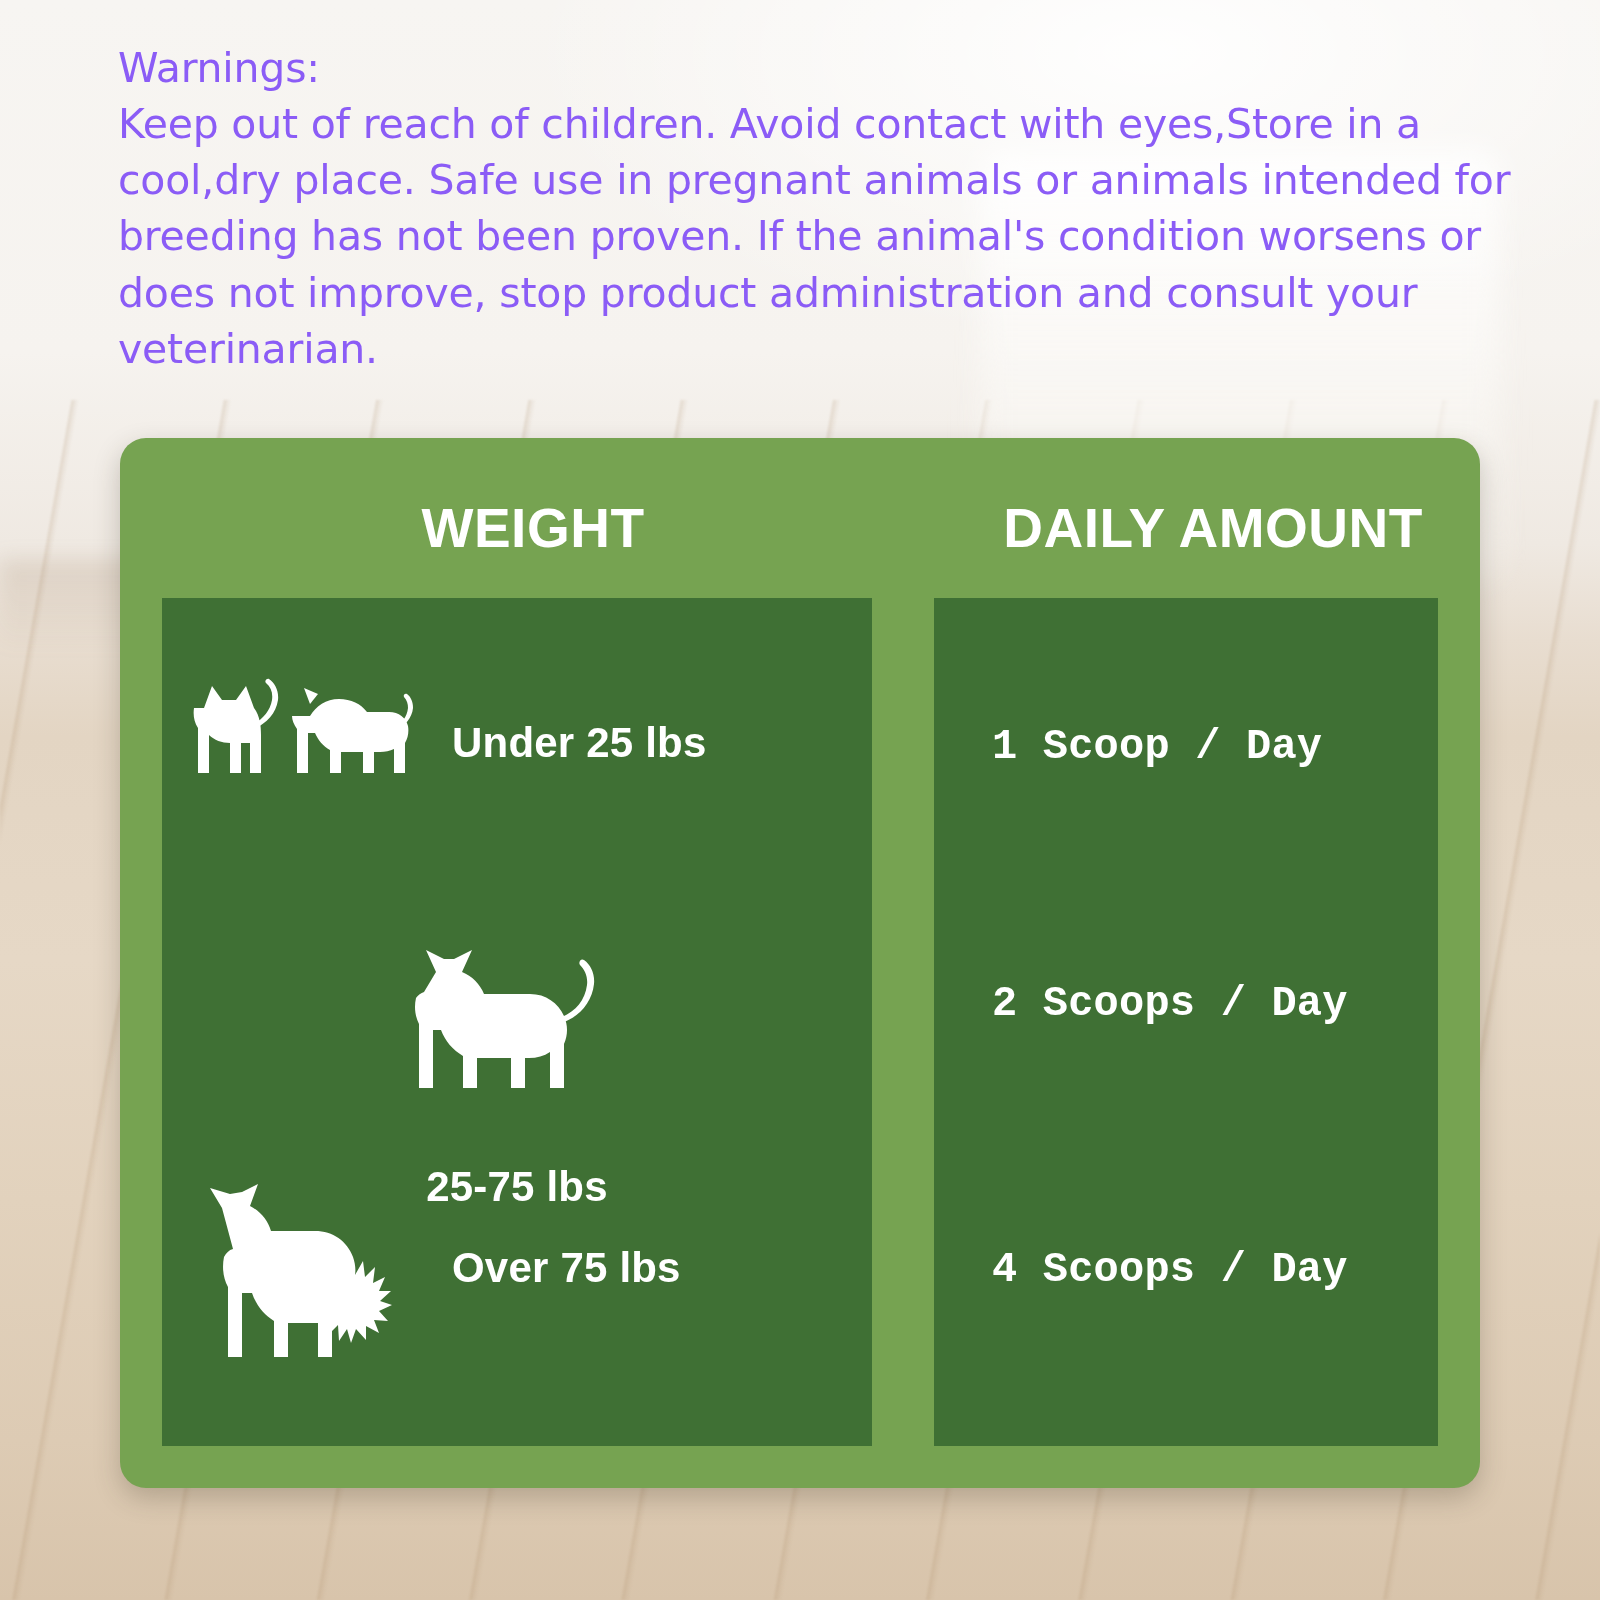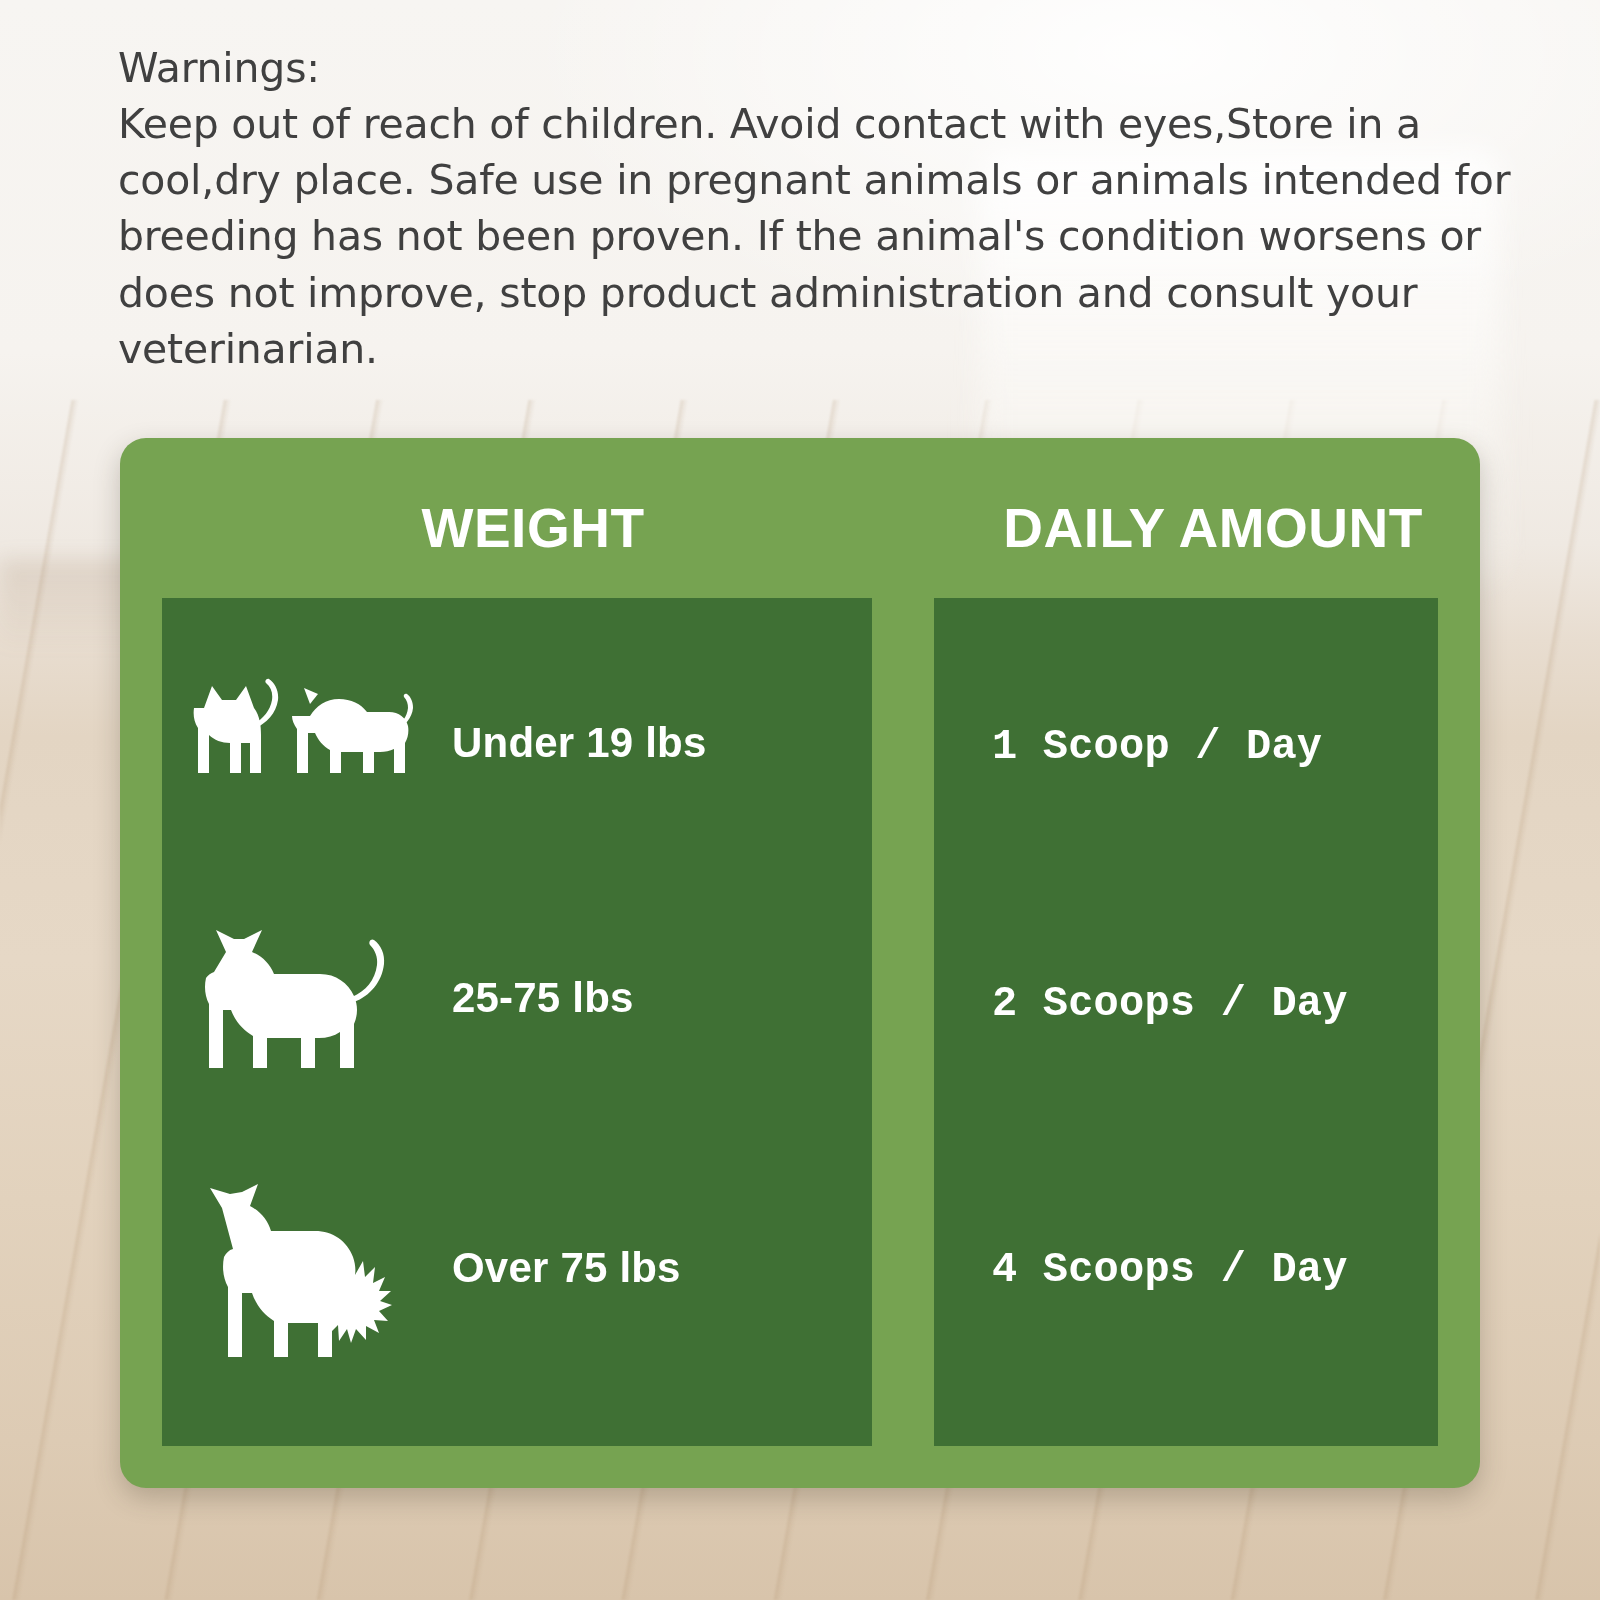--- a/index.html
+++ b/index.html
@@ -79,21 +79,21 @@
     z-index: 1;
   }
 
   
   .warnings {
     position: absolute;
     left: 118px;
     top: 40px;
     width: 1420px;
     z-index: 5;
-    color: #404040;
+    color: #8b5cf6;
     font-size: 41px;
     line-height: 1.37;
     font-family: "DejaVu Sans", sans-serif;
     letter-spacing: -0.2px;
   }
   .warnings-title {
     display: block;
   }
   .warnings-body {
     display: block;
@@ -150,21 +150,21 @@
 
   .row {
     position: absolute;
     left: 0;
     width: 100%;
     display: flex;
     align-items: center;
   }
   .panel.left .row { height: 250px; }
   .row-1 { top: 20px; }
-  .row-2 { top: 275px; }
+  .row-2 { top: 275px; flex-direction: column; }
   .row-3 { top: 545px; }
 
   .icon-cell {
     flex: 0 0 290px;
     display: flex;
     align-items: center;
     justify-content: center;
   }
   .label-cell {
     color: #ffffff;
@@ -224,21 +224,21 @@
               <path d="M70 62 c14 -6 24 -16 26 -30 c1 -9 -3 -17 -9 -21 c-2 -1 -5 2 -3 4 c5 4 7 10 6 17 c-2 12 -11 21 -22 26 z"></path>
 
               <path d="M128 48 c6 -10 16 -17 29 -17 c12 0 22 5 28 13 l22 0 c10 0 17 6 19 14 c1 6 0 12 -3 17 l0 30 l-11 0 l0 -24
                        c-4 2 -9 3 -14 3 l-6 0 l0 21 l-11 0 l0 -21 l-22 0 l0 21 l-11 0 l0 -23 c-7 -4 -12 -10 -15 -17 l-7 0 l0 40 l-11 0 l0 -44
                        c-3 -4 -5 -9 -5 -13 z"></path>
               <path d="M214 62 c9 -4 16 -12 17 -22 c0 -6 -2 -11 -6 -14 c-2 -1 -4 1 -3 3 c3 3 4 7 4 11 c-1 9 -6 15 -14 19 z"></path>
               <path d="M128 36 l-6 -16 l14 6 z"></path>
             </g>
           </svg>
         </div>
-        <div class="label-cell">Under 19 lbs</div>
+        <div class="label-cell">Under 25 lbs</div>
       </div>
 
       <div class="row row-2">
         <div class="icon-cell">
           <svg width="250" height="160" viewBox="0 0 250 160" aria-hidden="true">
             <g fill="#ffffff">
               <path d="M44 34 l-10 -22 l18 9 l10 0 l18 -9 l-10 22 c10 4 18 12 22 22 l46 0 c16 0 28 9 34 22 c4 9 4 19 0 28 l0 44
                        l-14 0 l0 -36 c-6 4 -13 6 -21 6 l-4 0 l0 30 l-14 0 l0 -30 l-34 0 l0 30 l-14 0 l0 -32 c-10 -6 -18 -15 -22 -26 l-8 0
                        l0 58 l-14 0 l0 -64 c-4 -8 -5 -17 -3 -26 c2 -3 5 -5 8 -6 z"></path>
               <path d="M172 84 c16 -6 28 -20 30 -38 c1 -10 -3 -19 -10 -24 c-3 -2 -6 2 -4 5 c5 5 8 12 7 20 c-2 15 -11 26 -25 32 z"></path>

